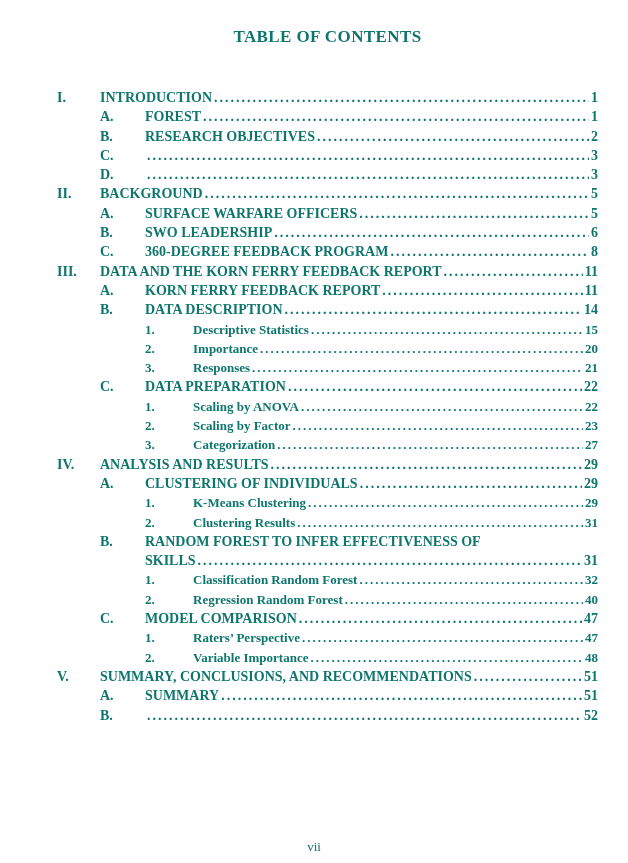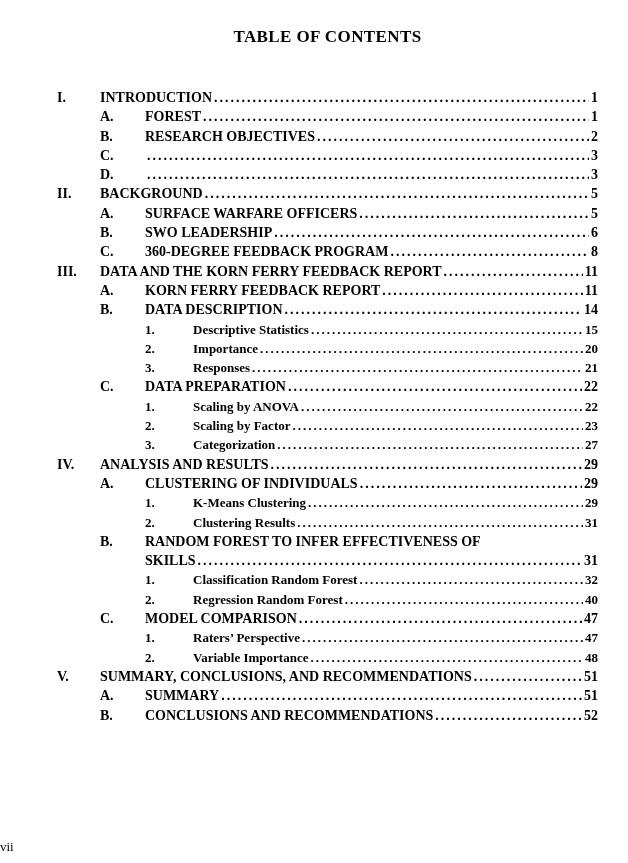--- a/index.html
+++ b/index.html
@@ -1,21 +1,21 @@
 <!DOCTYPE html>
 <html><head>
 <meta charset="utf-8">
 <style>
   * { margin: 0; padding: 0; box-sizing: border-box; }
   html, body { background: #ffffff; }
   .doc-page {
     width: 628px;
     height: 863px;
     background: #ffffff;
-    color: #000000;
+    color: #0f766e;
     font-family: "Liberation Serif", serif;
     font-weight: bold;
     position: relative;
     padding: 26px 30px 0 57px;
     overflow: hidden;
   }
   .doc-title {
     text-align: center;
     font-size: 17px;
     letter-spacing: 0.4px;
@@ -49,20 +49,21 @@
     content: "..........................................................................................................................................................................................................................................................................................................";
     letter-spacing: 2px;
   }
   .dots.hidden { visibility: hidden; }
   .page-num { flex: 0 0 auto; white-space: nowrap; }
   .doc-footer {
     position: absolute;
     left: 0;
     right: 0;
     bottom: 8px;
+    text-align: center;
     font-size: 13px;
     font-weight: normal;
   }
 </style>
 </head>
 <body>
 
 <div class="doc-page">
   <div class="doc-title">TABLE OF CONTENTS</div>
   <div class="toc-list">
@@ -251,19 +252,18 @@
         <span class="page-num">51</span>
       </div>
       <div class="toc-row level-2">
         <span class="marker">A.</span>
         <span class="label">SUMMARY</span>
         <span class="dots"></span>
         <span class="page-num">51</span>
       </div>
       <div class="toc-row level-2">
         <span class="marker">B.</span>
-        <span class="label">CONCLUSIONS AND RECOMMENDATIONS</span>
         <span class="dots"></span>
         <span class="page-num">52</span>
       </div>
     </div>
   <div class="doc-footer">vii</div>
 </div>
 
 </body></html>

